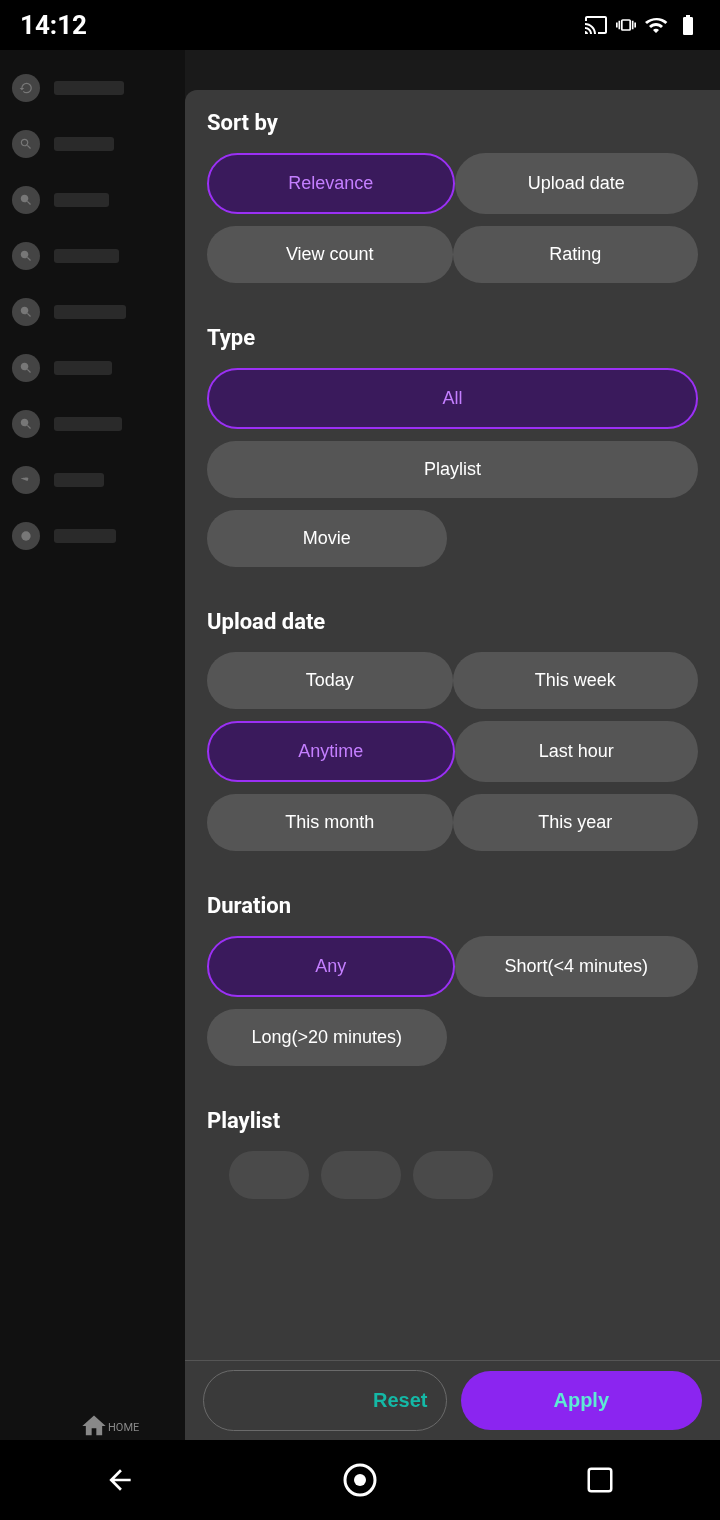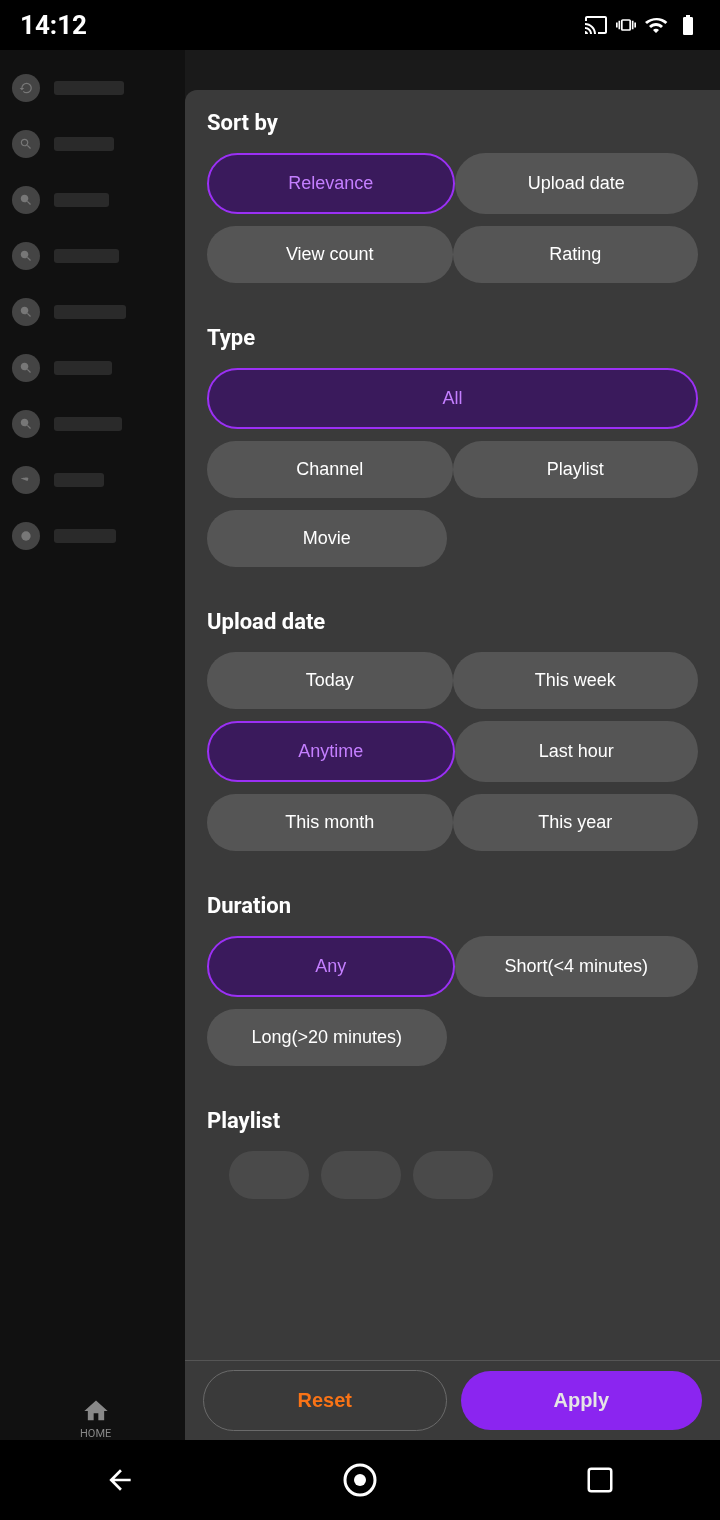--- a/index.html
+++ b/index.html
@@ -178,47 +178,47 @@
       z-index: 60;
       border-top: 1px solid #555;
     }
 
     .reset-btn {
       flex: 1;
       padding: 18px;
       border-radius: 50px;
       background: #3a3a3a;
       border: 1.5px solid #6a6a6a;
-      color: #f97316;
+      color: #14b8a6;
       font-size: 20px;
       font-weight: bold;
-      text-align: center;
+      text-align: right;
       cursor: pointer;
     }
 
     .apply-btn {
       flex: 1;
       padding: 18px;
       border-radius: 50px;
       background: #8b25f0;
       border: none;
-      color: #e5e5e5;
+      color: #5eead4;
       font-size: 20px;
       font-weight: bold;
       text-align: center;
       cursor: pointer;
     }
 
     
     .home-area {
       position: fixed;
       bottom: 80px;
       left: 80px;
       display: flex;
-      flex-direction: column;
+      flex-direction: row;
       align-items: center;
       z-index: 5;
     }
 
     .home-label {
       color: #888;
       font-size: 11px;
       margin-top: 2px;
     }
 
@@ -352,21 +352,20 @@
       <button class="filter-btn half">Rating</button>
     </div>
   </div>
 
   <div class="section">
     <div class="section-title">Type</div>
     <div class="btn-row">
       <button class="filter-btn half selected-purple">All</button>
     </div>
     <div class="btn-row">
-      <button class="filter-btn half">Channel</button>
       <button class="filter-btn half">Playlist</button>
     </div>
     <div class="btn-row">
       <button class="filter-btn single">Movie</button>
     </div>
   </div>
 
   <div class="section">
     <div class="section-title">Upload date</div>
     <div class="btn-row">

